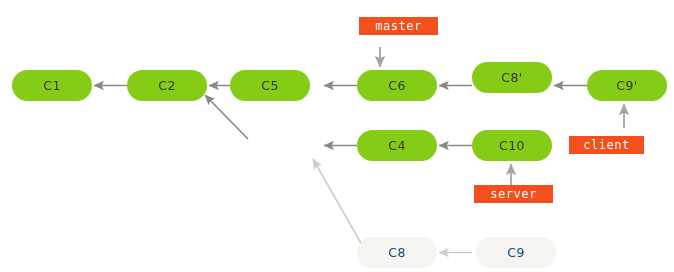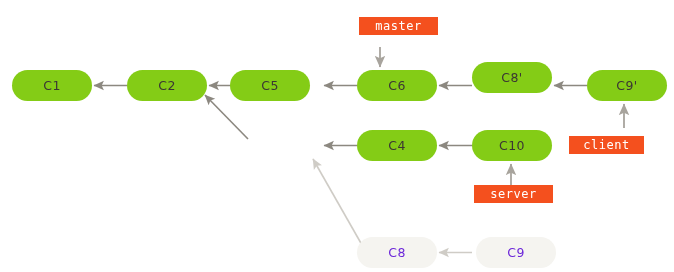--- a/index.html
+++ b/index.html
@@ -36,21 +36,21 @@
     font-size: 12.5px;
     font-weight: normal;
     letter-spacing: 0.4px;
     display: flex;
     align-items: center;
     justify-content: center;
     z-index: 2;
   }
   .commit.faded {
     background: #f5f4f0;
-    color: #6d28d9;
+    color: #0c4a6e;
     font-weight: normal;
   }
   .branch {
     position: absolute;
     box-sizing: border-box;
     height: 18px;
     background: #f4501e;
     color: #ffffff;
     font-family: "DejaVu Sans Mono", monospace;
     font-size: 12px;

